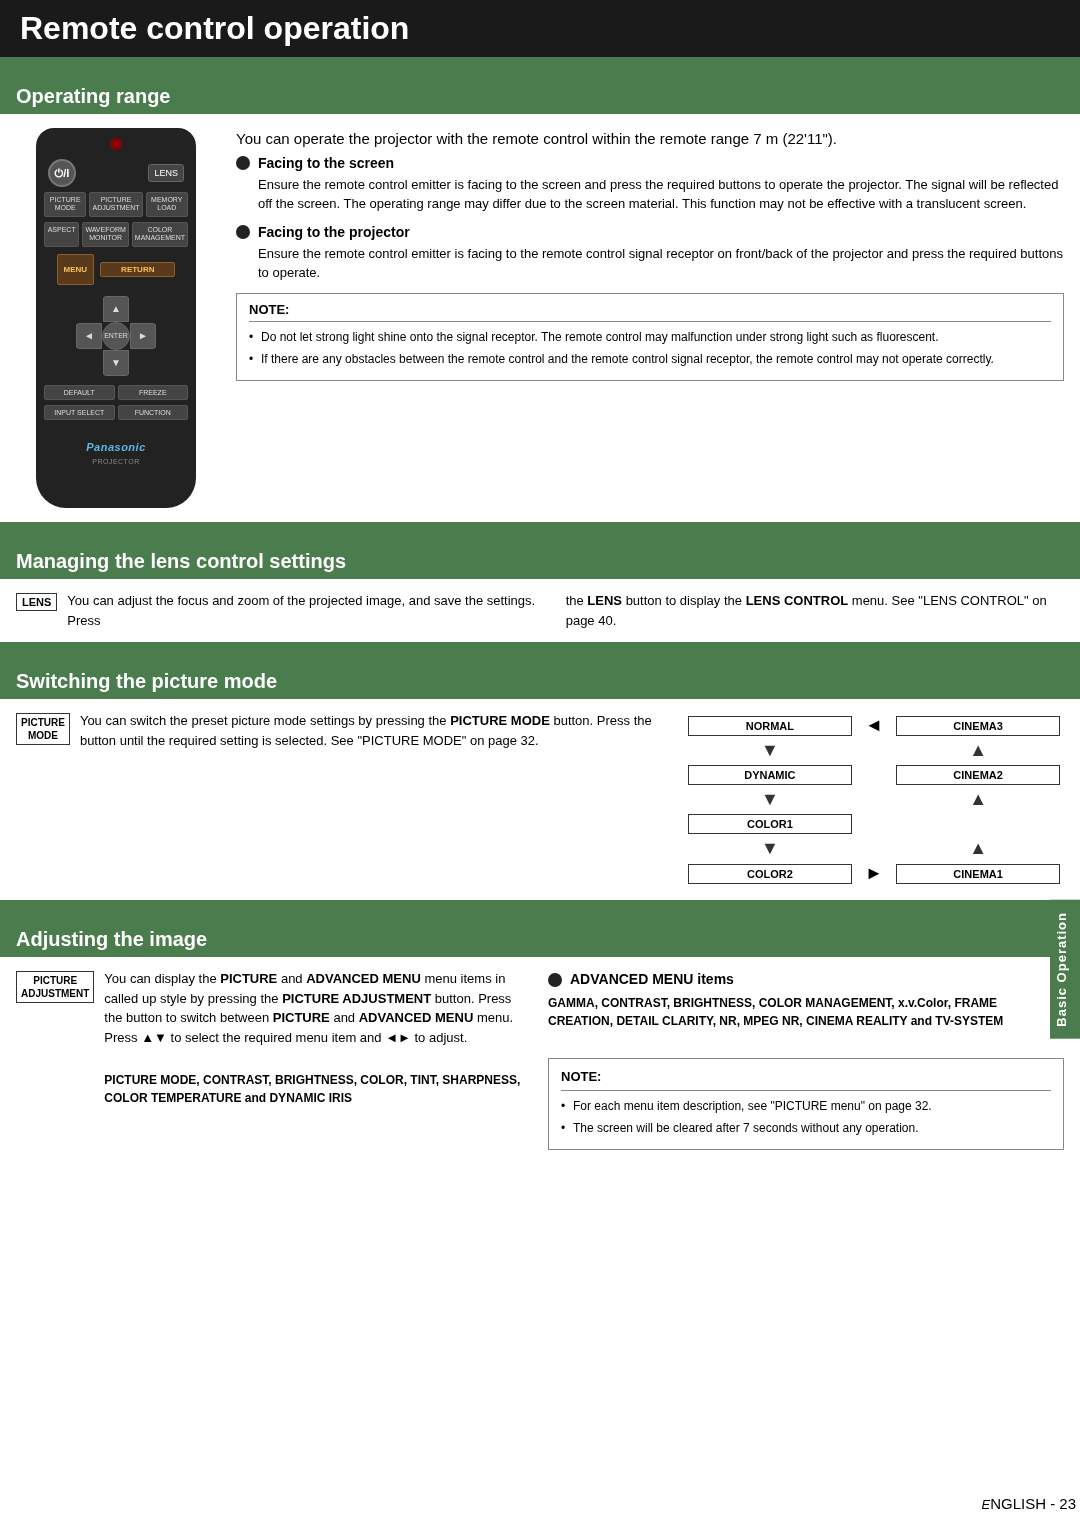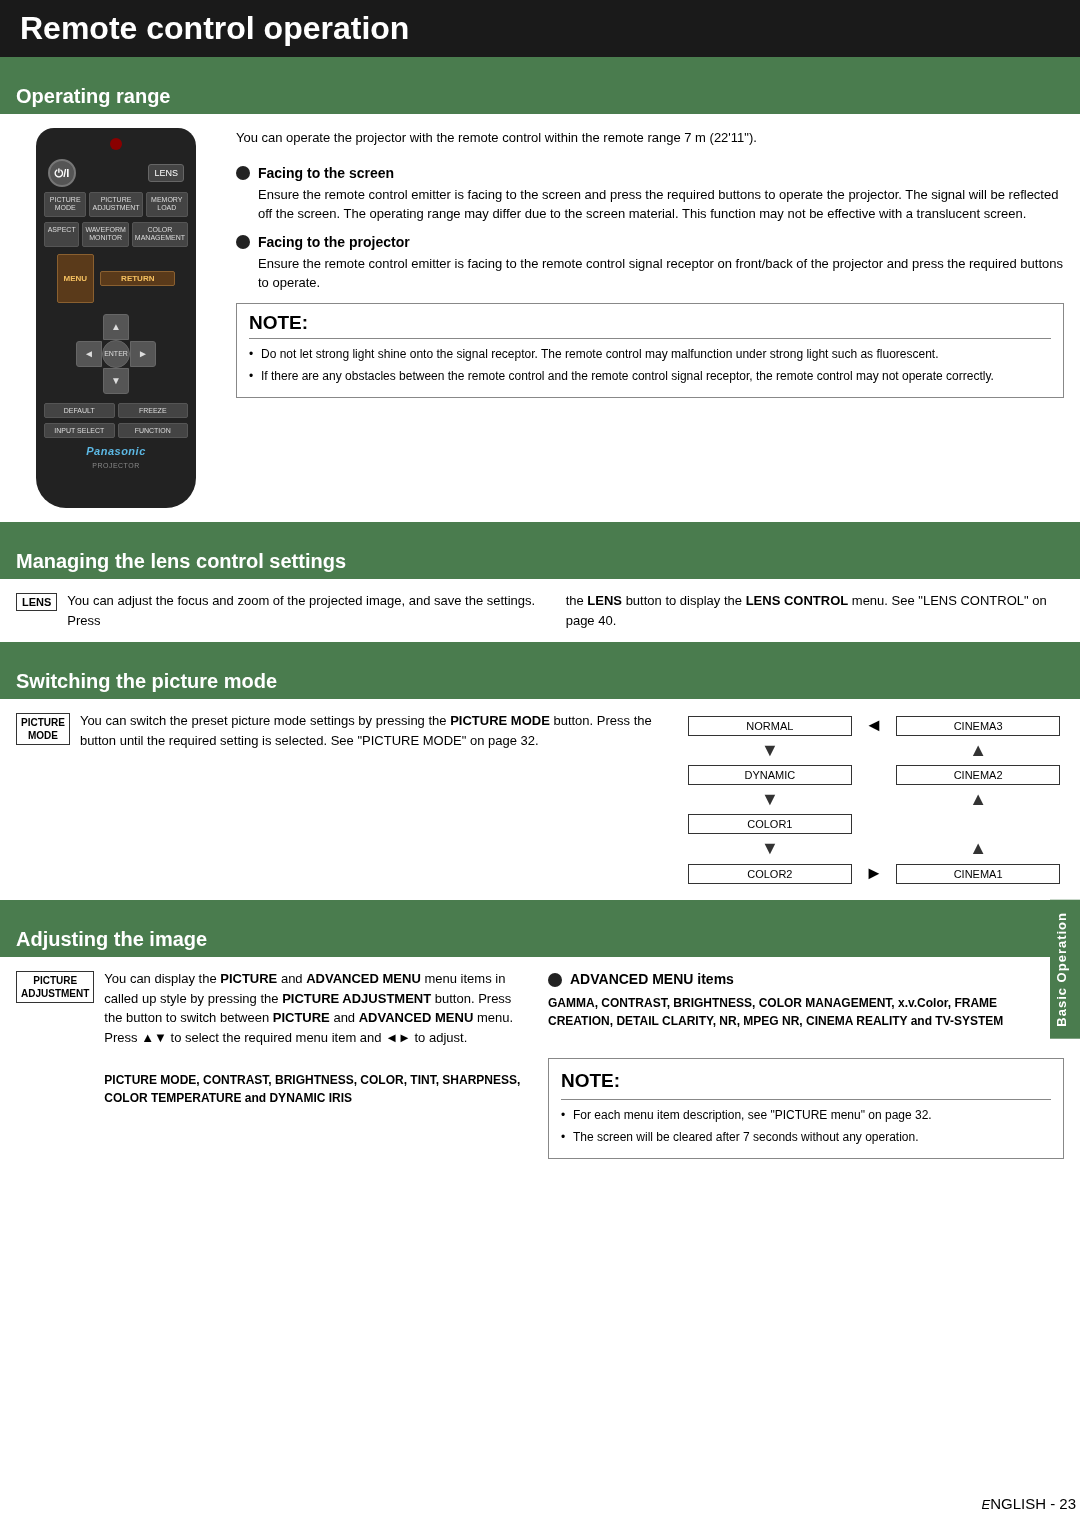--- a/index.html
+++ b/index.html
@@ -52,22 +52,22 @@
       width: 200px;
       flex-shrink: 0;
       display: flex;
       justify-content: center;
       align-items: flex-start;
     }
     .operating-range-text {
       flex: 1;
     }
     .operating-range-intro {
-      margin-bottom: 17px;
-      font-size: 13px;
+      margin-bottom: 4px;
+      font-size: 15px;
       line-height: 1.5;
     }
 
     .bullet-section {
       margin-bottom: 10px;
     }
     .bullet-heading {
       display: flex;
       align-items: center;
       gap: 8px;
@@ -90,21 +90,21 @@
     }
 
     
     .note-box {
       border: 1.5px solid #888;
       padding: 8px 12px;
       margin-top: 10px;
     }
     .note-box .note-title {
       font-weight: bold;
-      font-size: 19px;
+      font-size: 13px;
       border-bottom: 1.5px solid #888;
       padding-bottom: 4px;
       margin-bottom: 6px;
     }
     .note-box ul {
       list-style: none;
       padding: 0;
     }
     .note-box ul li {
       font-size: 12px;
@@ -171,21 +171,21 @@
       line-height: 1.5;
     }
     .picture-mode-right {
       width: 380px;
       flex-shrink: 0;
     }
     .mode-box {
       border: 1.5px solid #333;
       padding: 3px 8px;
       font-size: 11px;
-      font-weight: normal;
+      font-weight: bold;
       text-align: center;
       min-width: 80px;
     }
 
     
     .adjusting-section {
       padding: 12px 0;
     }
     .adjusting-top {
       display: flex;
@@ -301,21 +301,21 @@
       gap: 6px;
       width: 100%;
       align-items: center;
       justify-content: center;
       margin: 2px 0;
     }
     .remote-menu-btn {
       background: #5a3a1a;
       color: #f5c060;
       font-size: 8px;
-      padding: 19px 6px;
+      padding: 10px 6px;
       border-radius: 2px;
       font-weight: bold;
       border: 1px solid #8a6030;
     }
     .remote-return-btn {
       background: #5a3a1a;
       color: #f5c060;
       font-size: 8px;
       padding: 2px 20px;
       border-radius: 2px;
@@ -380,21 +380,21 @@
       padding: 3px;
       border-radius: 2px;
       text-align: center;
     }
     .remote-panasonic-label {
       color: #5cb8e4;
       font-size: 11px;
       font-weight: bold;
       font-style: italic;
       letter-spacing: 0.5px;
-      margin-top: 2px;
+      margin-top: 16px;
       text-align: right;
     }
     .remote-projector-label {
       color: #888;
       font-size: 7px;
       letter-spacing: 0.5px;
     }
     .remote-ir-emitter {
       width: 12px;
       height: 12px;

